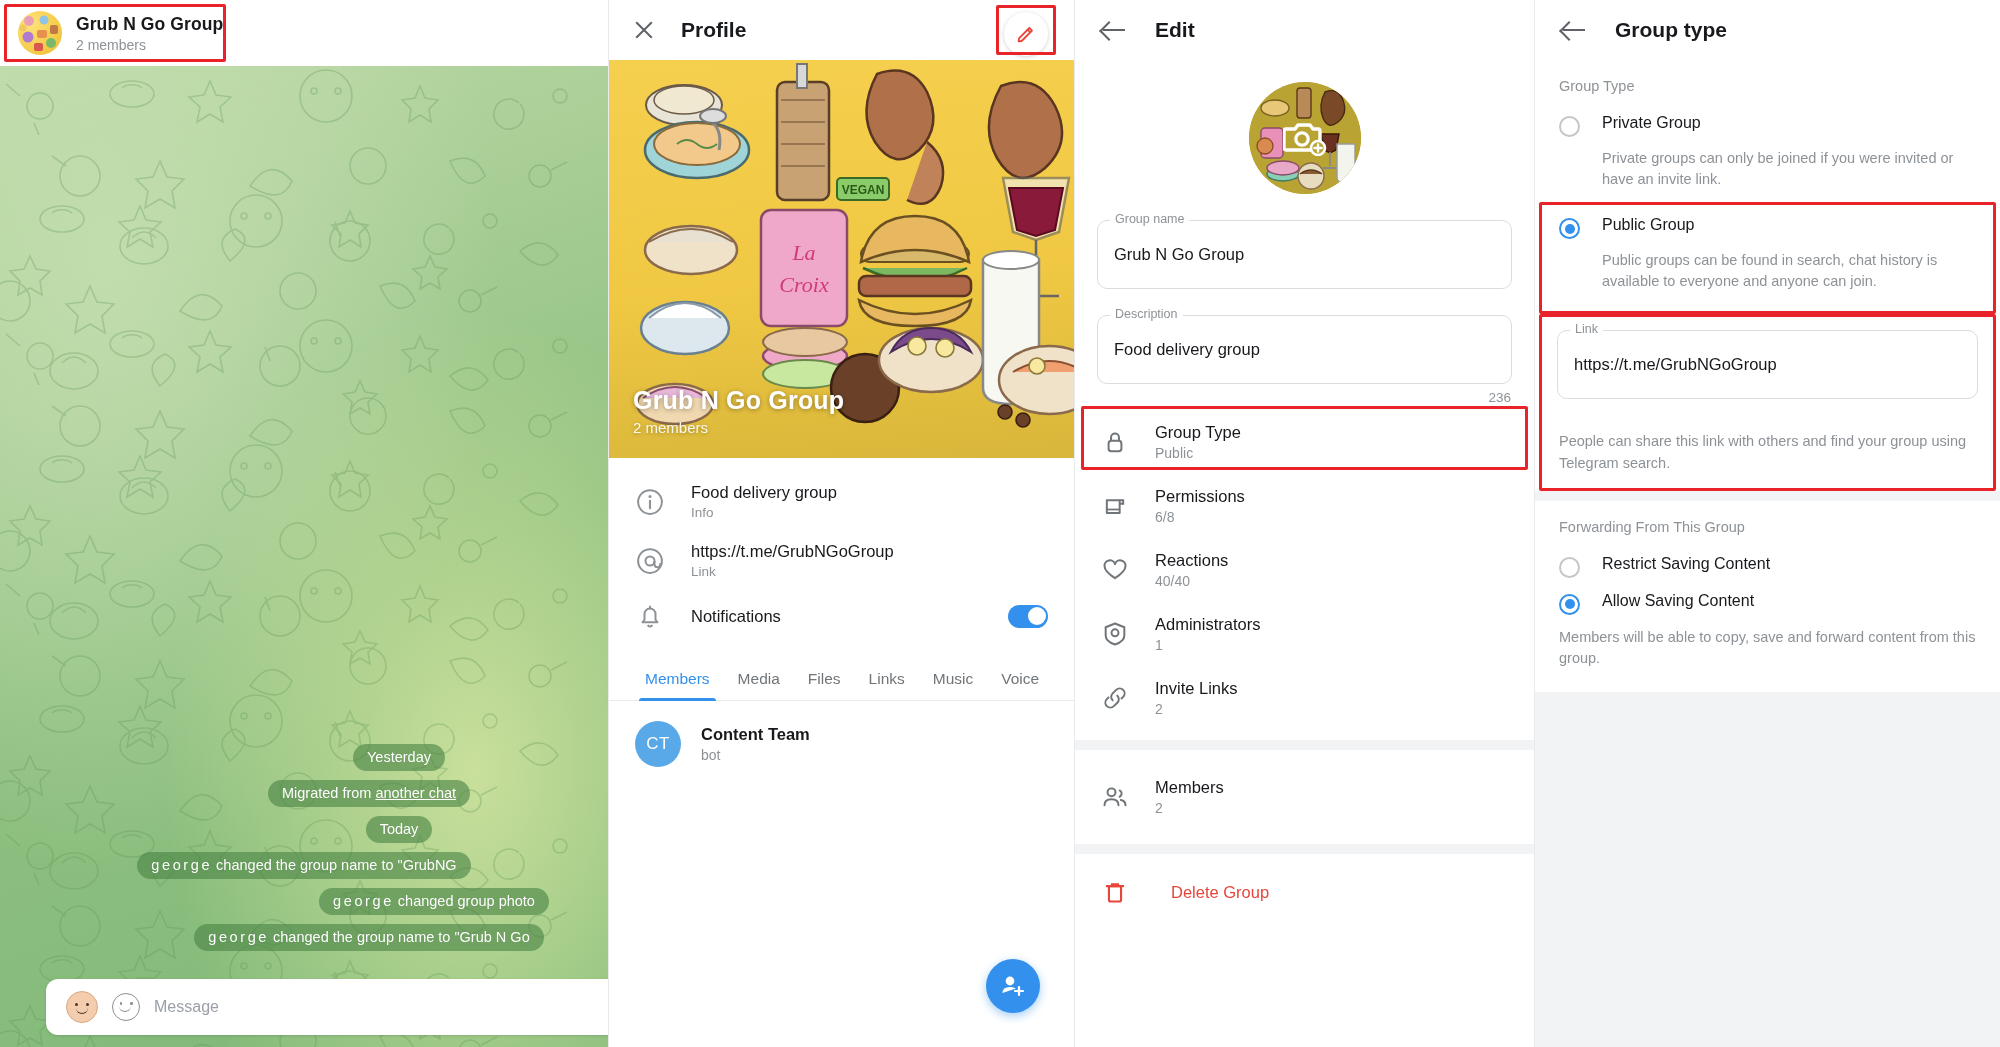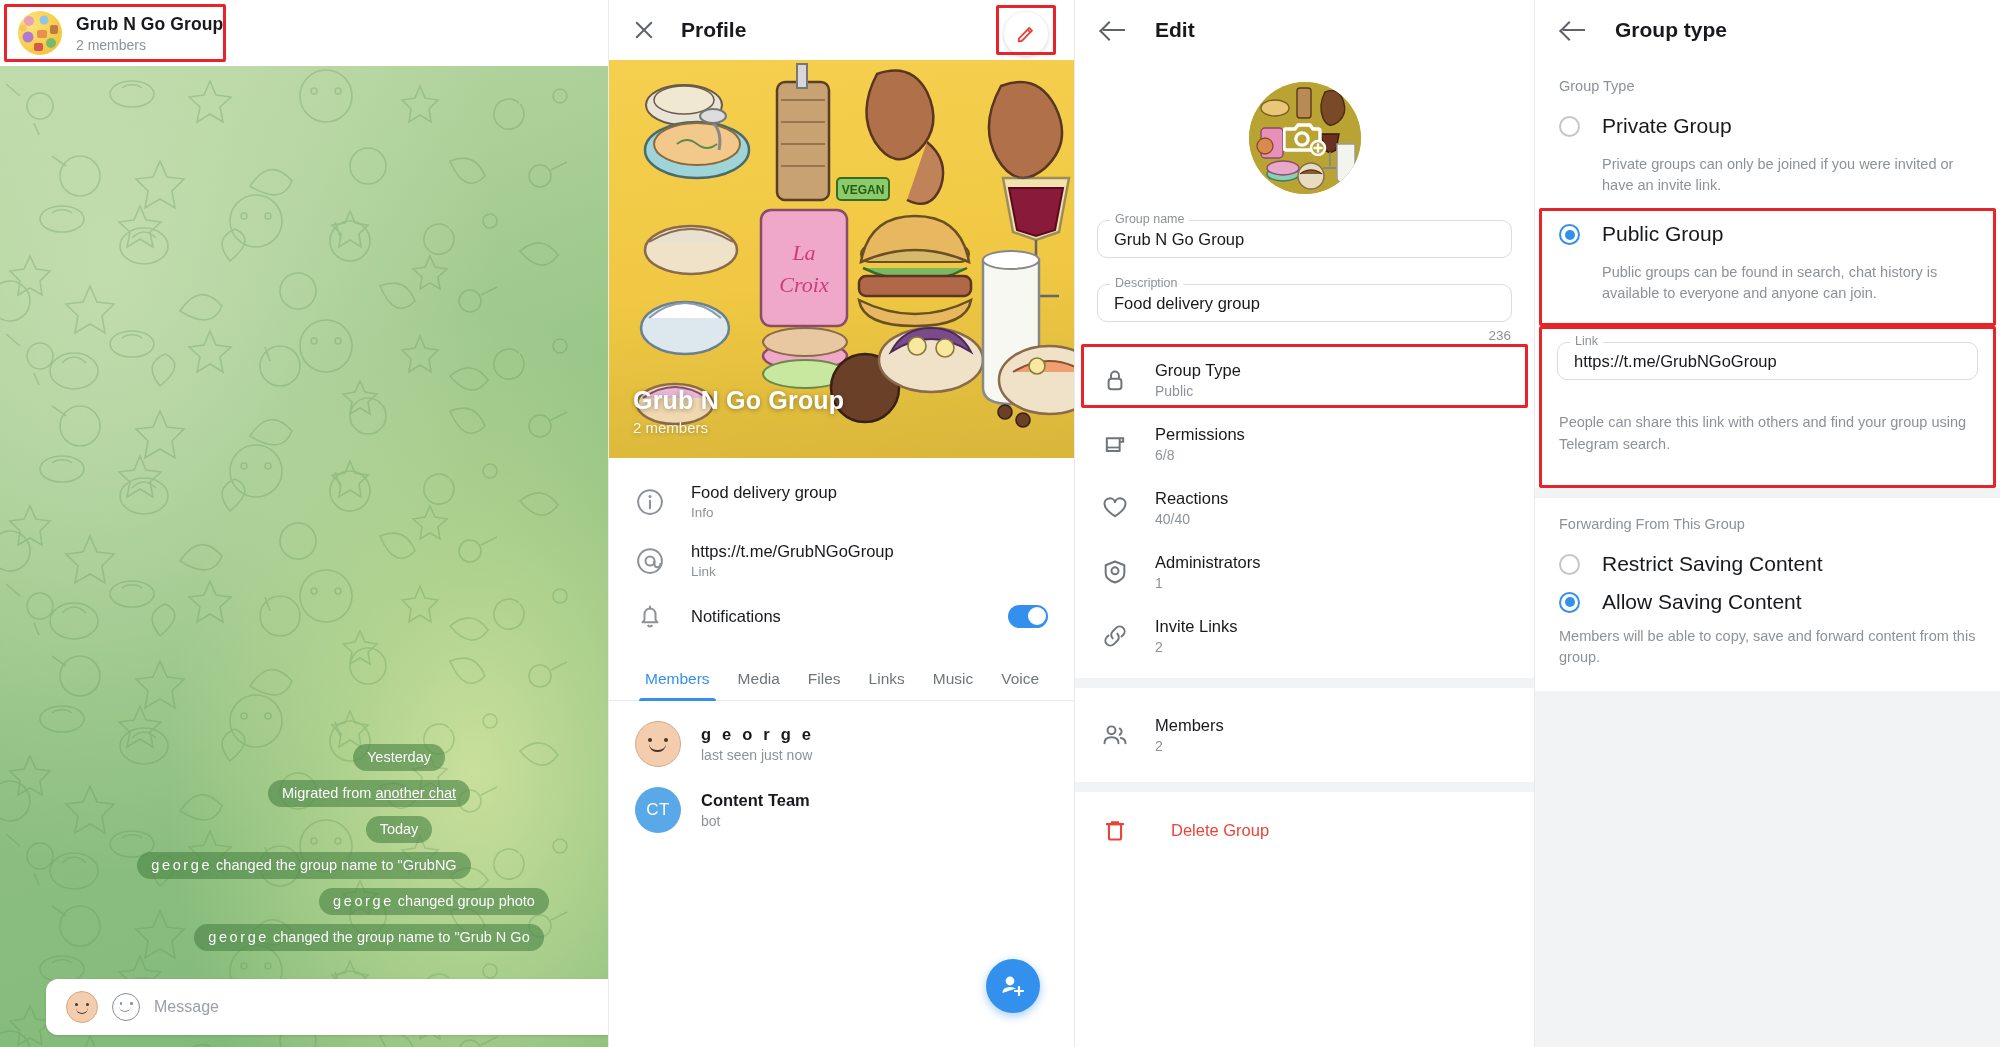--- a/index.html
+++ b/index.html
@@ -195,21 +195,21 @@
   .pnl-title { font-size: 21px; font-weight: bold; color: #17191c; }
   .avatar-big {
     width: 112px; height: 112px; border-radius: 50%; margin: 22px auto 26px;
     background: #b9a433; position: relative; overflow: hidden;
   }
   .cam-ov {
     position: absolute; left: 50%; top: 50%; transform: translate(-50%,-50%); z-index: 4;
   }
   .fields { padding: 0 22px; }
   .field {
-    border: 1px solid #dadce0; border-radius: 10px; height: 38px;
+    border: 1px solid #dadce0; border-radius: 10px; height: 69px;
     position: relative; margin-bottom: 26px; display: flex; align-items: center;
     padding: 0 16px;
   }
   .field-lbl {
     position: absolute; left: 12px; top: -9px; background: #fff; padding: 0 5px;
     font-size: 12.5px; color: #8d9297;
   }
   .field-val { font-size: 16.5px; color: #17191c; }
   .counter {
     position: absolute; right: 0; bottom: -22px; font-size: 13.5px; color: #8d9297;
@@ -238,29 +238,29 @@
   .radio {
     width: 21px; height: 21px; border-radius: 50%; border: 2px solid #c4c7ca;
     flex: none; margin-top: 2px; position: relative;
   }
   .radio.on { border-color: #3390ec; }
   .radio.on::after {
     content: ""; position: absolute; left: 50%; top: 50%;
     transform: translate(-50%,-50%); width: 10px; height: 10px;
     border-radius: 50%; background: #3390ec;
   }
-  .radio-main { font-size: 21px; color: #17191c; font-weight: 500; }
+  .radio-main { font-size: 16px; color: #17191c; font-weight: 500; }
   .radio-desc { font-size: 14.5px; color: #8d9297; line-height: 1.45; margin-top: 16px; }
   .gt-box {
     position: absolute; left: 4px; right: 4px;
     border: 3px solid #e8232a; border-radius: 2px; pointer-events: none; z-index: 6;
   }
   .link-wrap { padding: 20px 22px 14px; }
   .link-note {
-    font-size: 14.5px; color: #8d9297; line-height: 1.5; padding: 18px 24px 32px;
+    font-size: 14.5px; color: #8d9297; line-height: 1.5; padding: 18px 24px 16px;
   }
   .gt-hint { font-size: 14.5px; color: #8d9297; line-height: 1.5; padding: 2px 24px 22px; }
 </style>
 </head>
 <body>
 
 <div class="app">
 
   <div class="chat-panel">
     <div class="chat-header">
@@ -451,29 +451,20 @@
       <div class="pf-tab on">Members</div>
       <div class="pf-tab">Media</div>
       <div class="pf-tab">Files</div>
       <div class="pf-tab">Links</div>
       <div class="pf-tab">Music</div>
       <div class="pf-tab">Voice</div>
     </div>
 
     <div class="mem-list">
       <div class="mem-row">
-        <div class="mem-av face">
-            <span></span>
-          </div>
-        <div>
-          <div class="mem-name sp">g e o r g e</div>
-          <div class="mem-sub">last seen just now</div>
-        </div>
-      </div>
-      <div class="mem-row">
         <div class="mem-av ct">CT</div>
         <div>
           <div class="mem-name">Content Team</div>
           <div class="mem-sub">bot</div>
         </div>
       </div>
     </div>
 
     <div class="add-fab">
       <svg width="26" height="26" viewBox="0 0 26 26">

